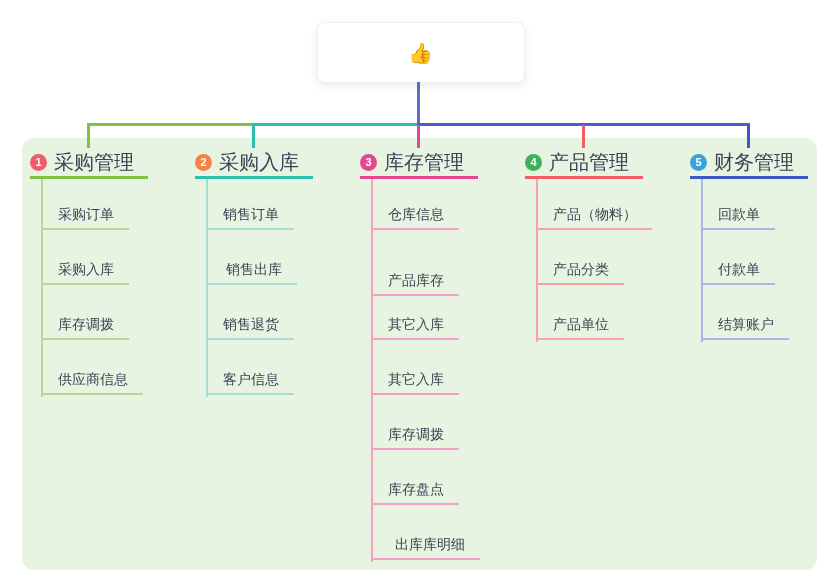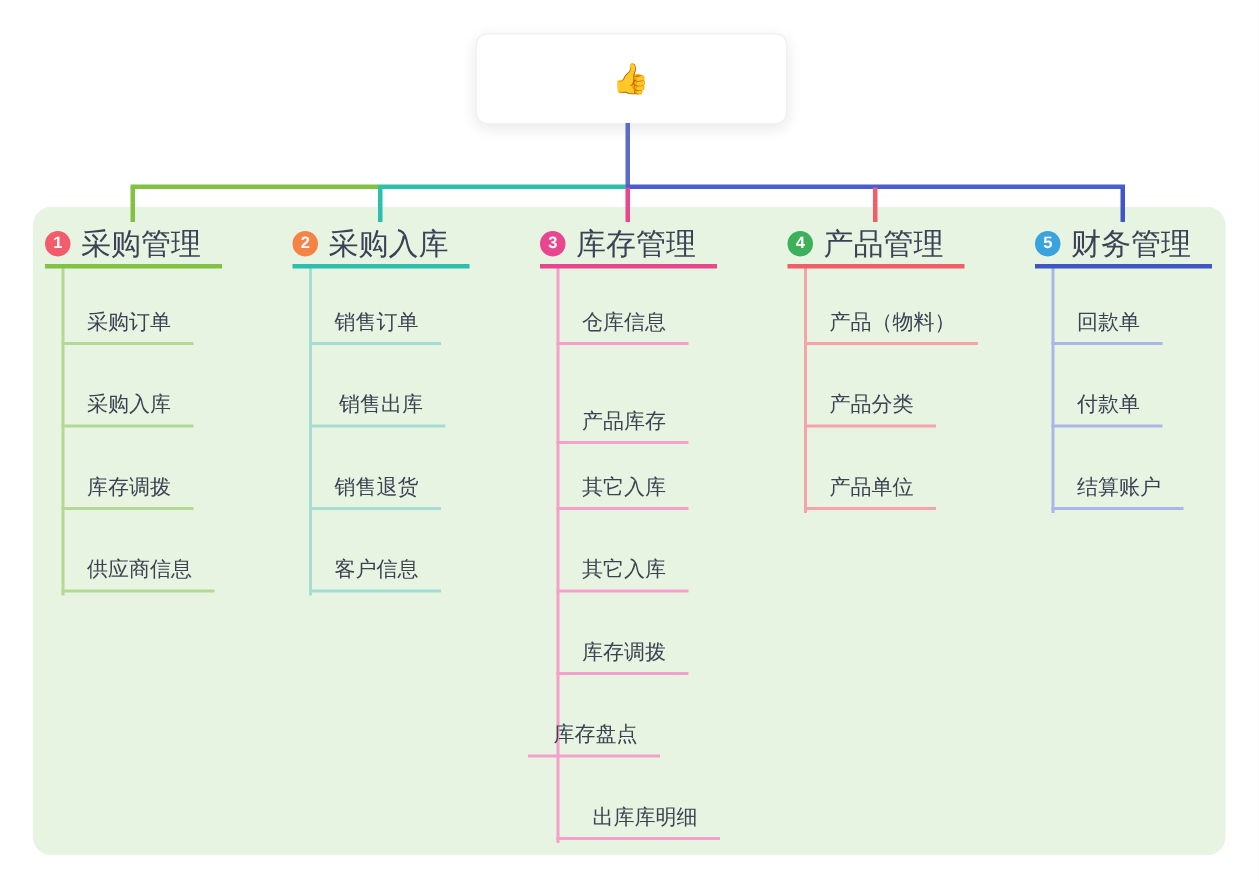--- a/index.html
+++ b/index.html
@@ -86,21 +86,21 @@
       </div>
       <div class="child-node" style="left: 371px; top: 312px; border-bottom: 2px solid rgb(245, 160, 203);">
         <span class="child-label">其它入库</span>
       </div>
       <div class="child-node" style="left: 371px; top: 367px; border-bottom: 2px solid rgb(245, 160, 203);">
         <span class="child-label">其它入库</span>
       </div>
       <div class="child-node" style="left: 371px; top: 422px; border-bottom: 2px solid rgb(245, 160, 203);">
         <span class="child-label">库存调拨</span>
       </div>
-      <div class="child-node" style="left: 352px; top: 477px; border-bottom: 2px solid rgb(245, 160, 203);">
+      <div class="child-node" style="left: 371px; top: 477px; border-bottom: 2px solid rgb(245, 160, 203);">
         <span class="child-label">库存盘点</span>
       </div>
       <div class="child-node" style="left: 371px; top: 532px; border-bottom: 2px solid rgb(245, 160, 203); padding-left: 24px;">
         <span class="child-label">出库库明细</span>
       </div>
       <div class="branch-header" style="left: 525px; top: 148px; border-bottom: 3px solid rgb(242, 93, 104);">
         <span class="branch-badge" style="background: rgb(60, 176, 91);">4</span>
         <span class="branch-label">产品管理</span>
       </div>
       <div class="child-node" style="left: 536px; top: 202px; border-bottom: 2px solid rgb(248, 163, 169);">

